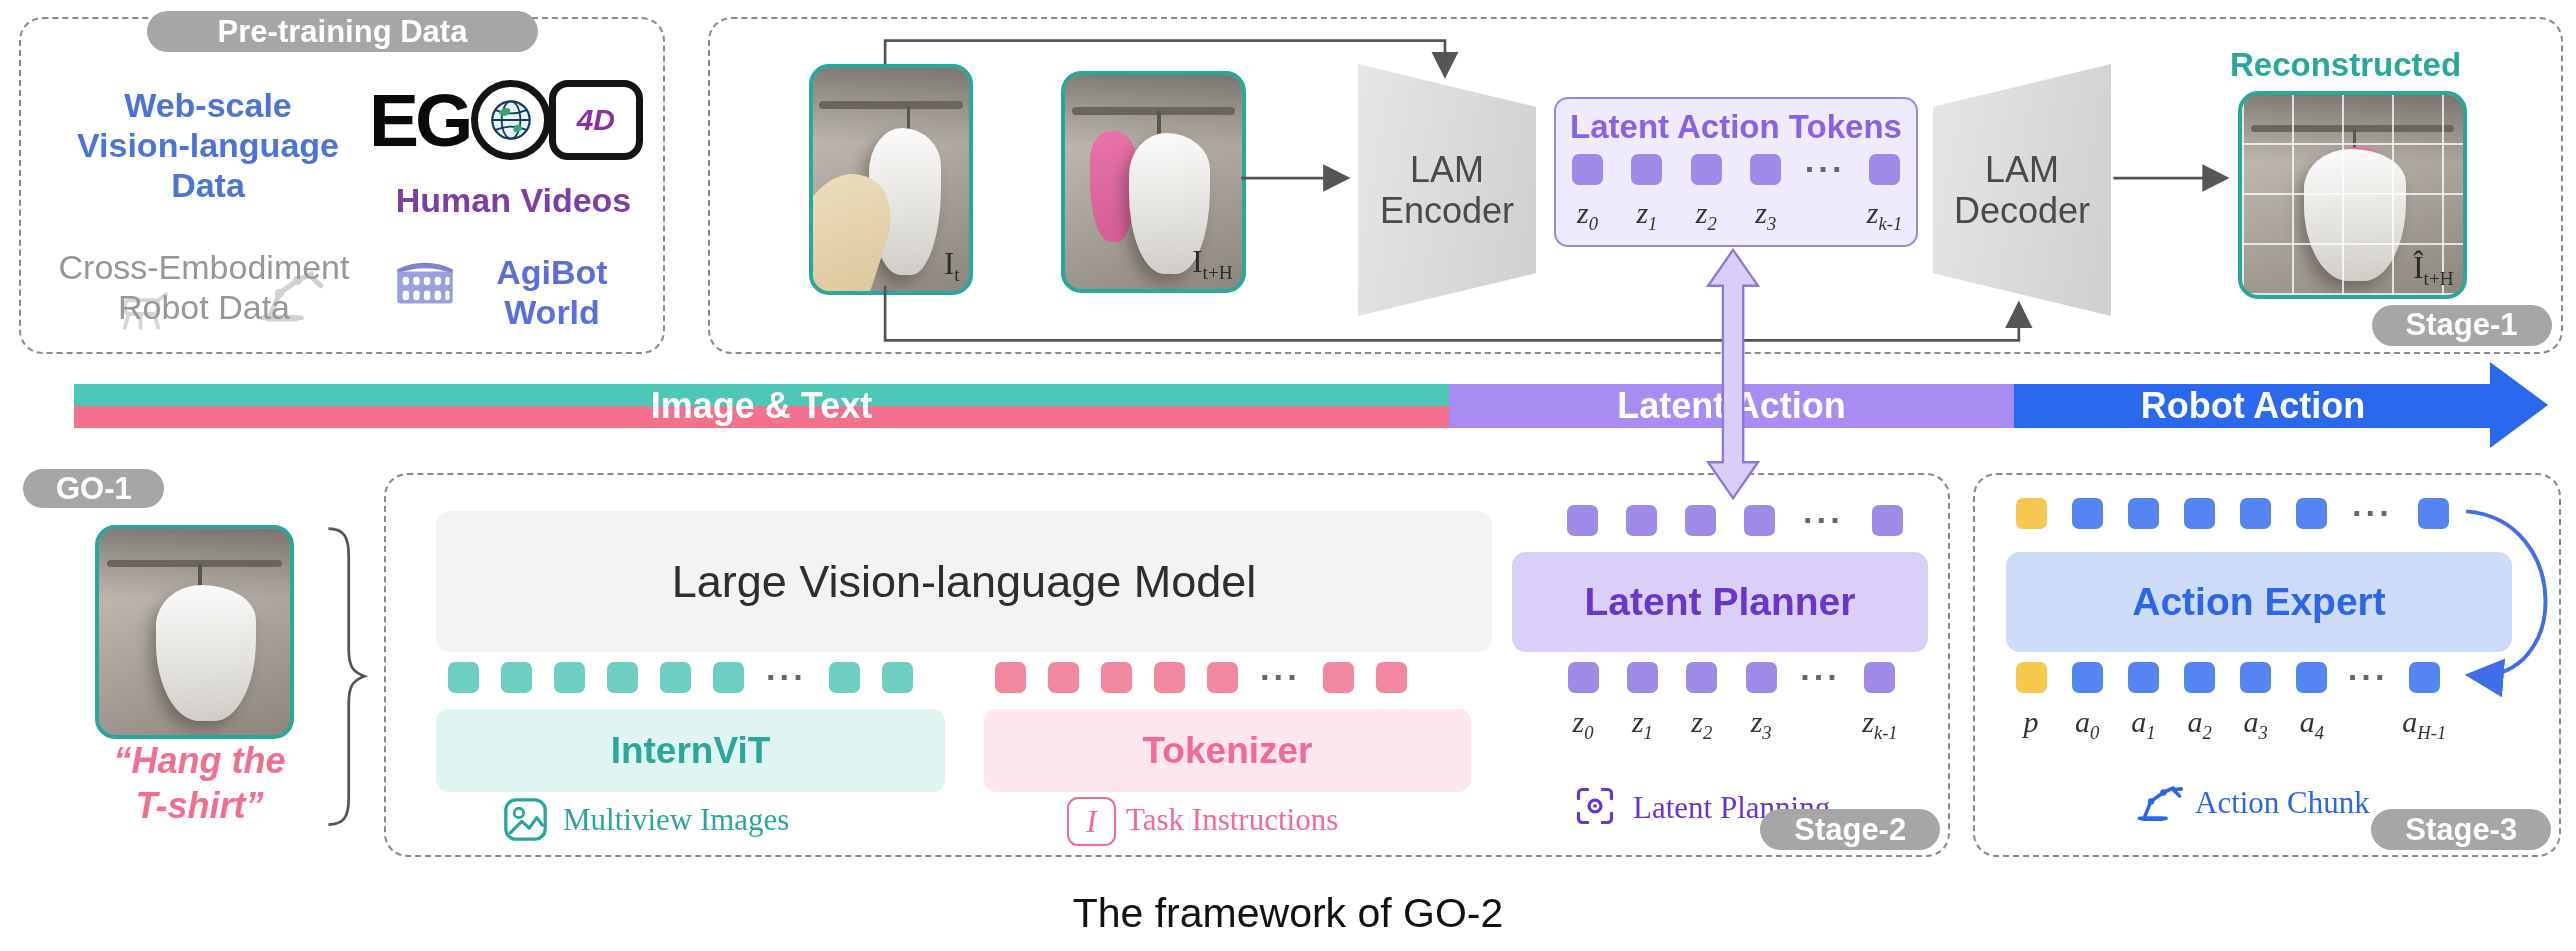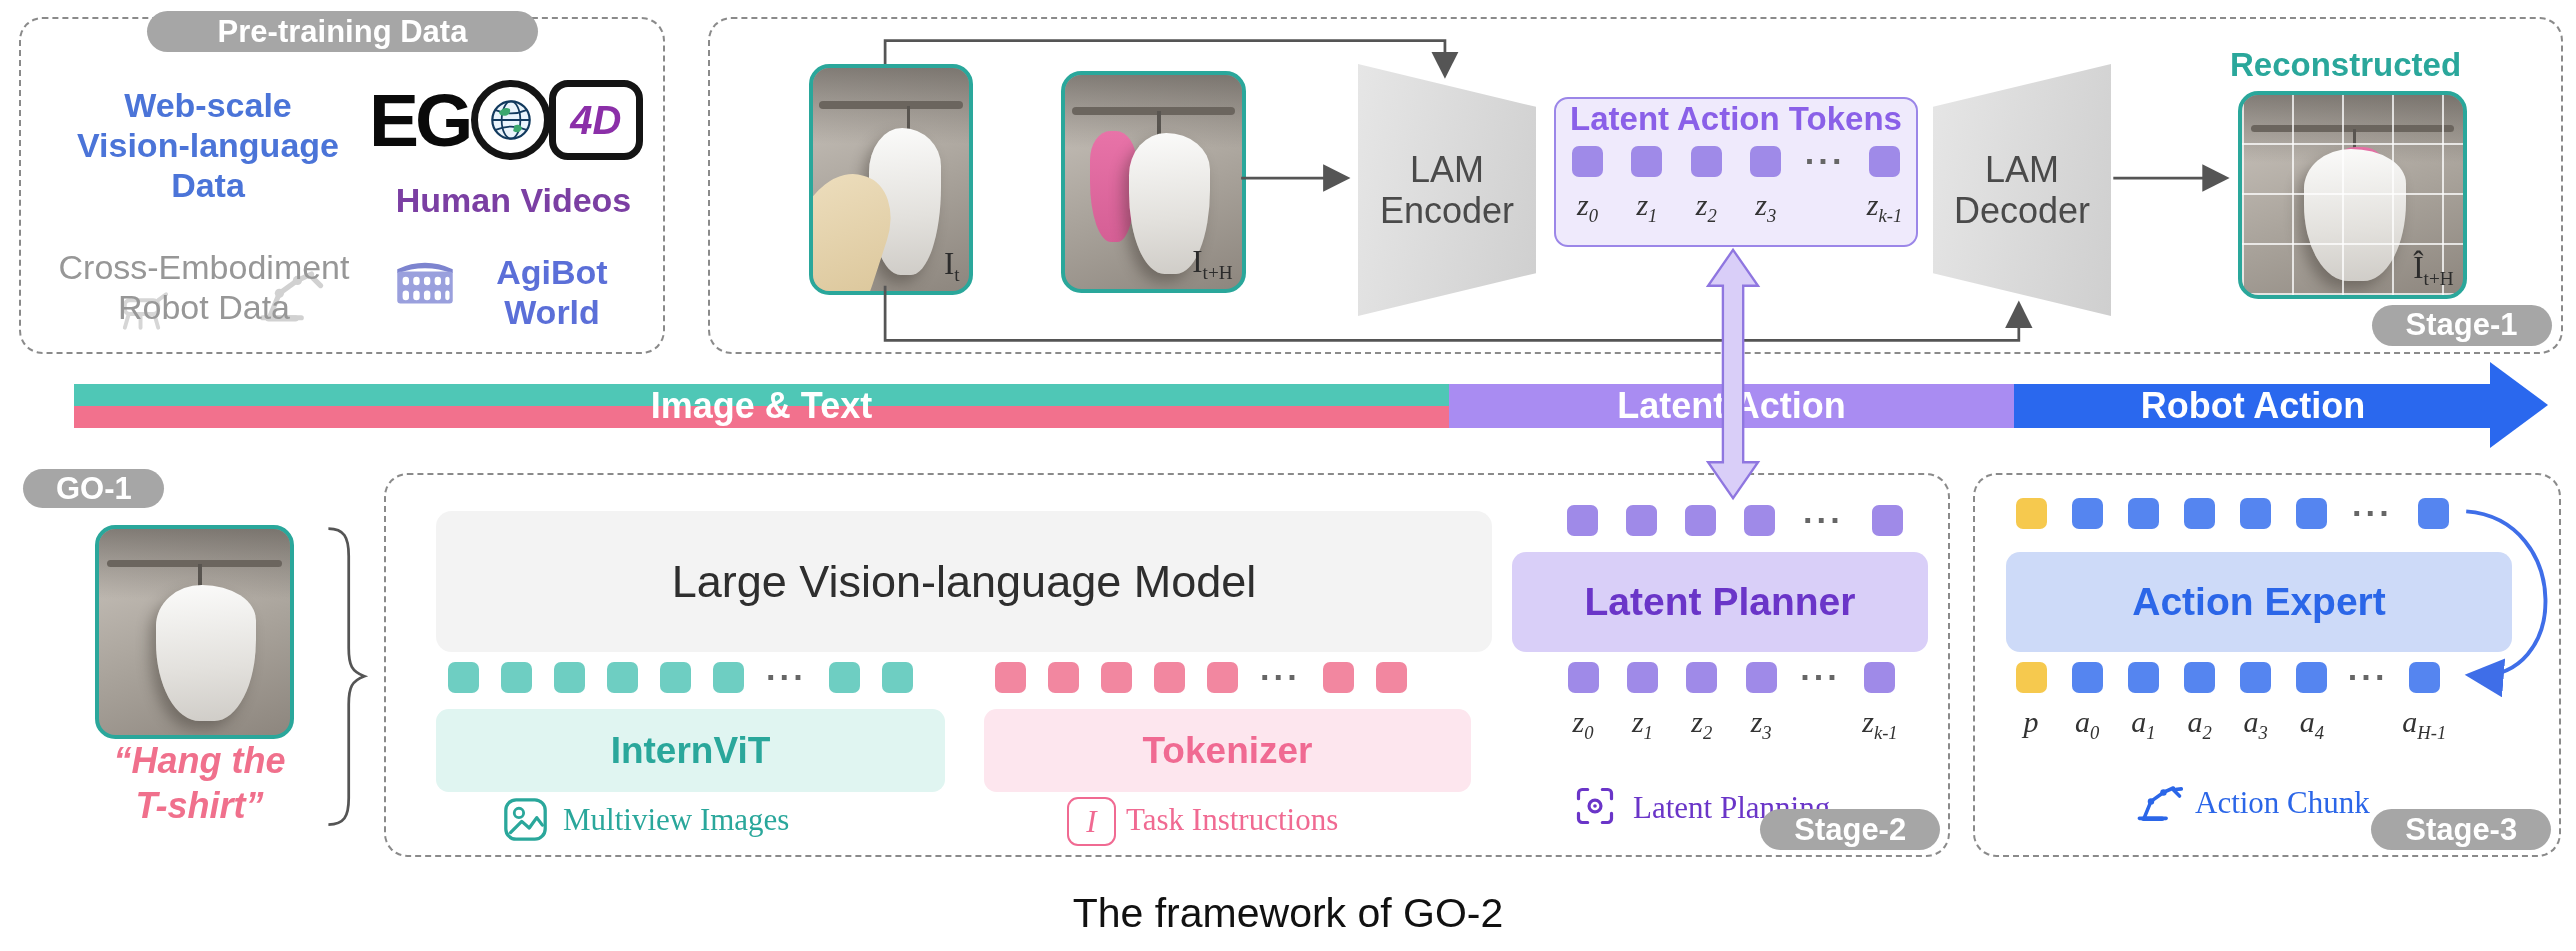--- a/index.html
+++ b/index.html
@@ -48,21 +48,21 @@
   .ph-label{position:absolute;right:9.4px;bottom:4.7px;font-family:"Liberation Serif",serif;font-size:31px;color:#2b2b2b;}
   
   .flowseg{position:absolute;top:384px;height:44px;display:flex;align-items:center;justify-content:center;
            color:#fff;font-weight:bold;font-size:36px;}
   
   .ego-row{position:absolute;display:flex;align-items:center;}
   .ego-eg{font-size:75px;font-weight:800;color:#0a0a0a;letter-spacing:-3.9px;line-height:1;}
   .lens{border:7.8px solid #141414;background:#fff;display:flex;align-items:center;justify-content:center;flex:0 0 auto;}
   .lens.round{width:66px;height:66px;border-radius:50%;margin-left:1.6px;}
   .lens.square{width:80px;height:66px;border-radius:19px;margin-left:-2.3px;}
-  .fourD{font-style:italic;font-weight:900;font-size:40px;color:#8b2fa8;}
+  .fourD{font-style:italic;font-weight:900;font-size:30px;color:#8b2fa8;}
   .icon-frame{position:absolute;width:45px;height:45px;border-radius:11px;display:flex;align-items:center;justify-content:center;}
   .serif-label{position:absolute;font-family:"Liberation Serif",serif;font-size:31px;line-height:1.1;white-space:nowrap;}
   .caption{position:absolute;left:0;right:0;top:890px;text-align:center;font-size:41px;color:#111;font-weight:500;}
   svg.overlay{position:absolute;left:0;top:0;z-index:60;pointer-events:none;}
 </style>
 </head>
 <body>
 
 <div class="canvas">
 
@@ -155,21 +155,21 @@
       <div class="ph-cloth-white"></div>
       <div class="ph-label">
         <span>I</span><sub>t+H</sub>
       </div>
     </div>
 
     <div class="trap enc preline" style="left:648px;top:45px;width:178px;height:252px;">LAM
 Encoder</div>
 
     <div class="abs" style="left:844px;top:78px;width:364px;height:150px;background:#efeafc;border:2.3px solid #9b86e8;border-radius:14px;
-         display:flex;flex-direction:column;align-items:center;padding-top:1px;gap:7.8px;box-sizing:border-box;">
+         display:flex;flex-direction:column;align-items:center;padding-top:9px;gap:7.8px;box-sizing:border-box;">
       <div style="font-size:33px;font-weight:bold;color:#8a60e8;">Latent Action Tokens</div>
       <div style="display:flex;gap:9.4px;">
         <div class="tokcol">
             <span class="tok purple"></span>
           <span class="tlabel"><span>z</span><sub>0</sub></span>
           </div>
         <div class="tokcol">
             <span class="tok purple"></span>
           <span class="tlabel"><span>z</span><sub>1</sub></span>
           </div>

